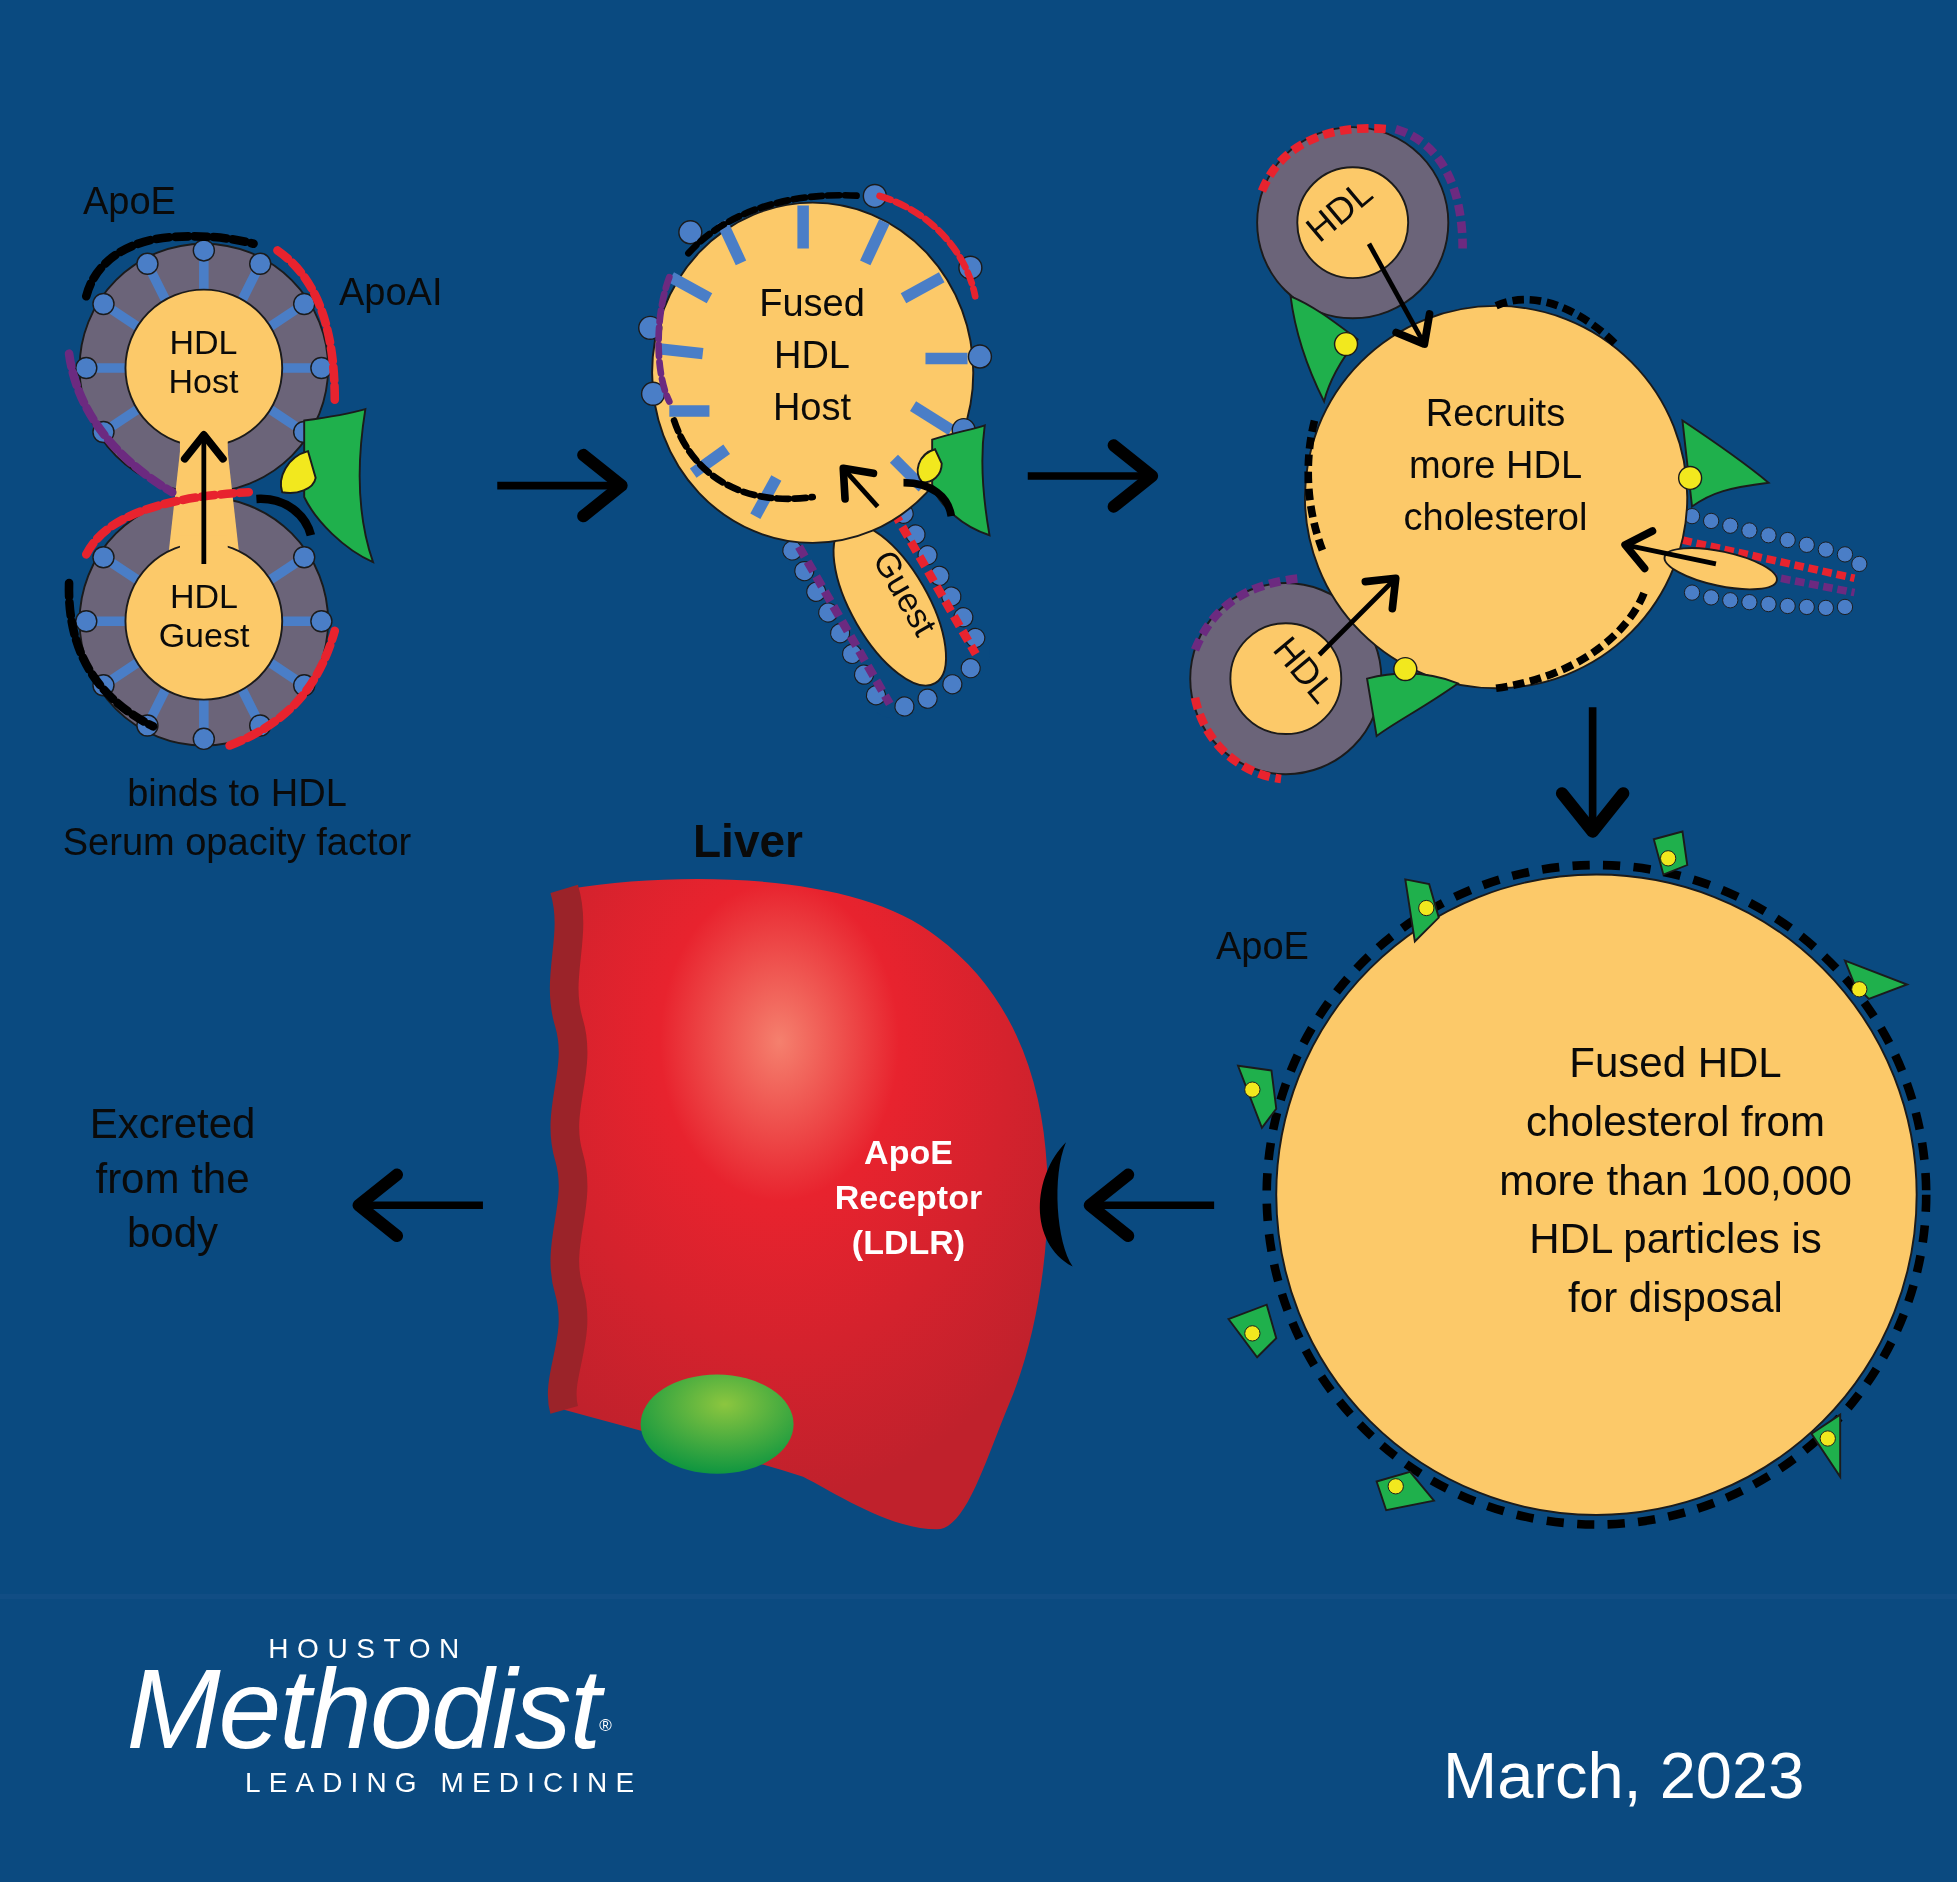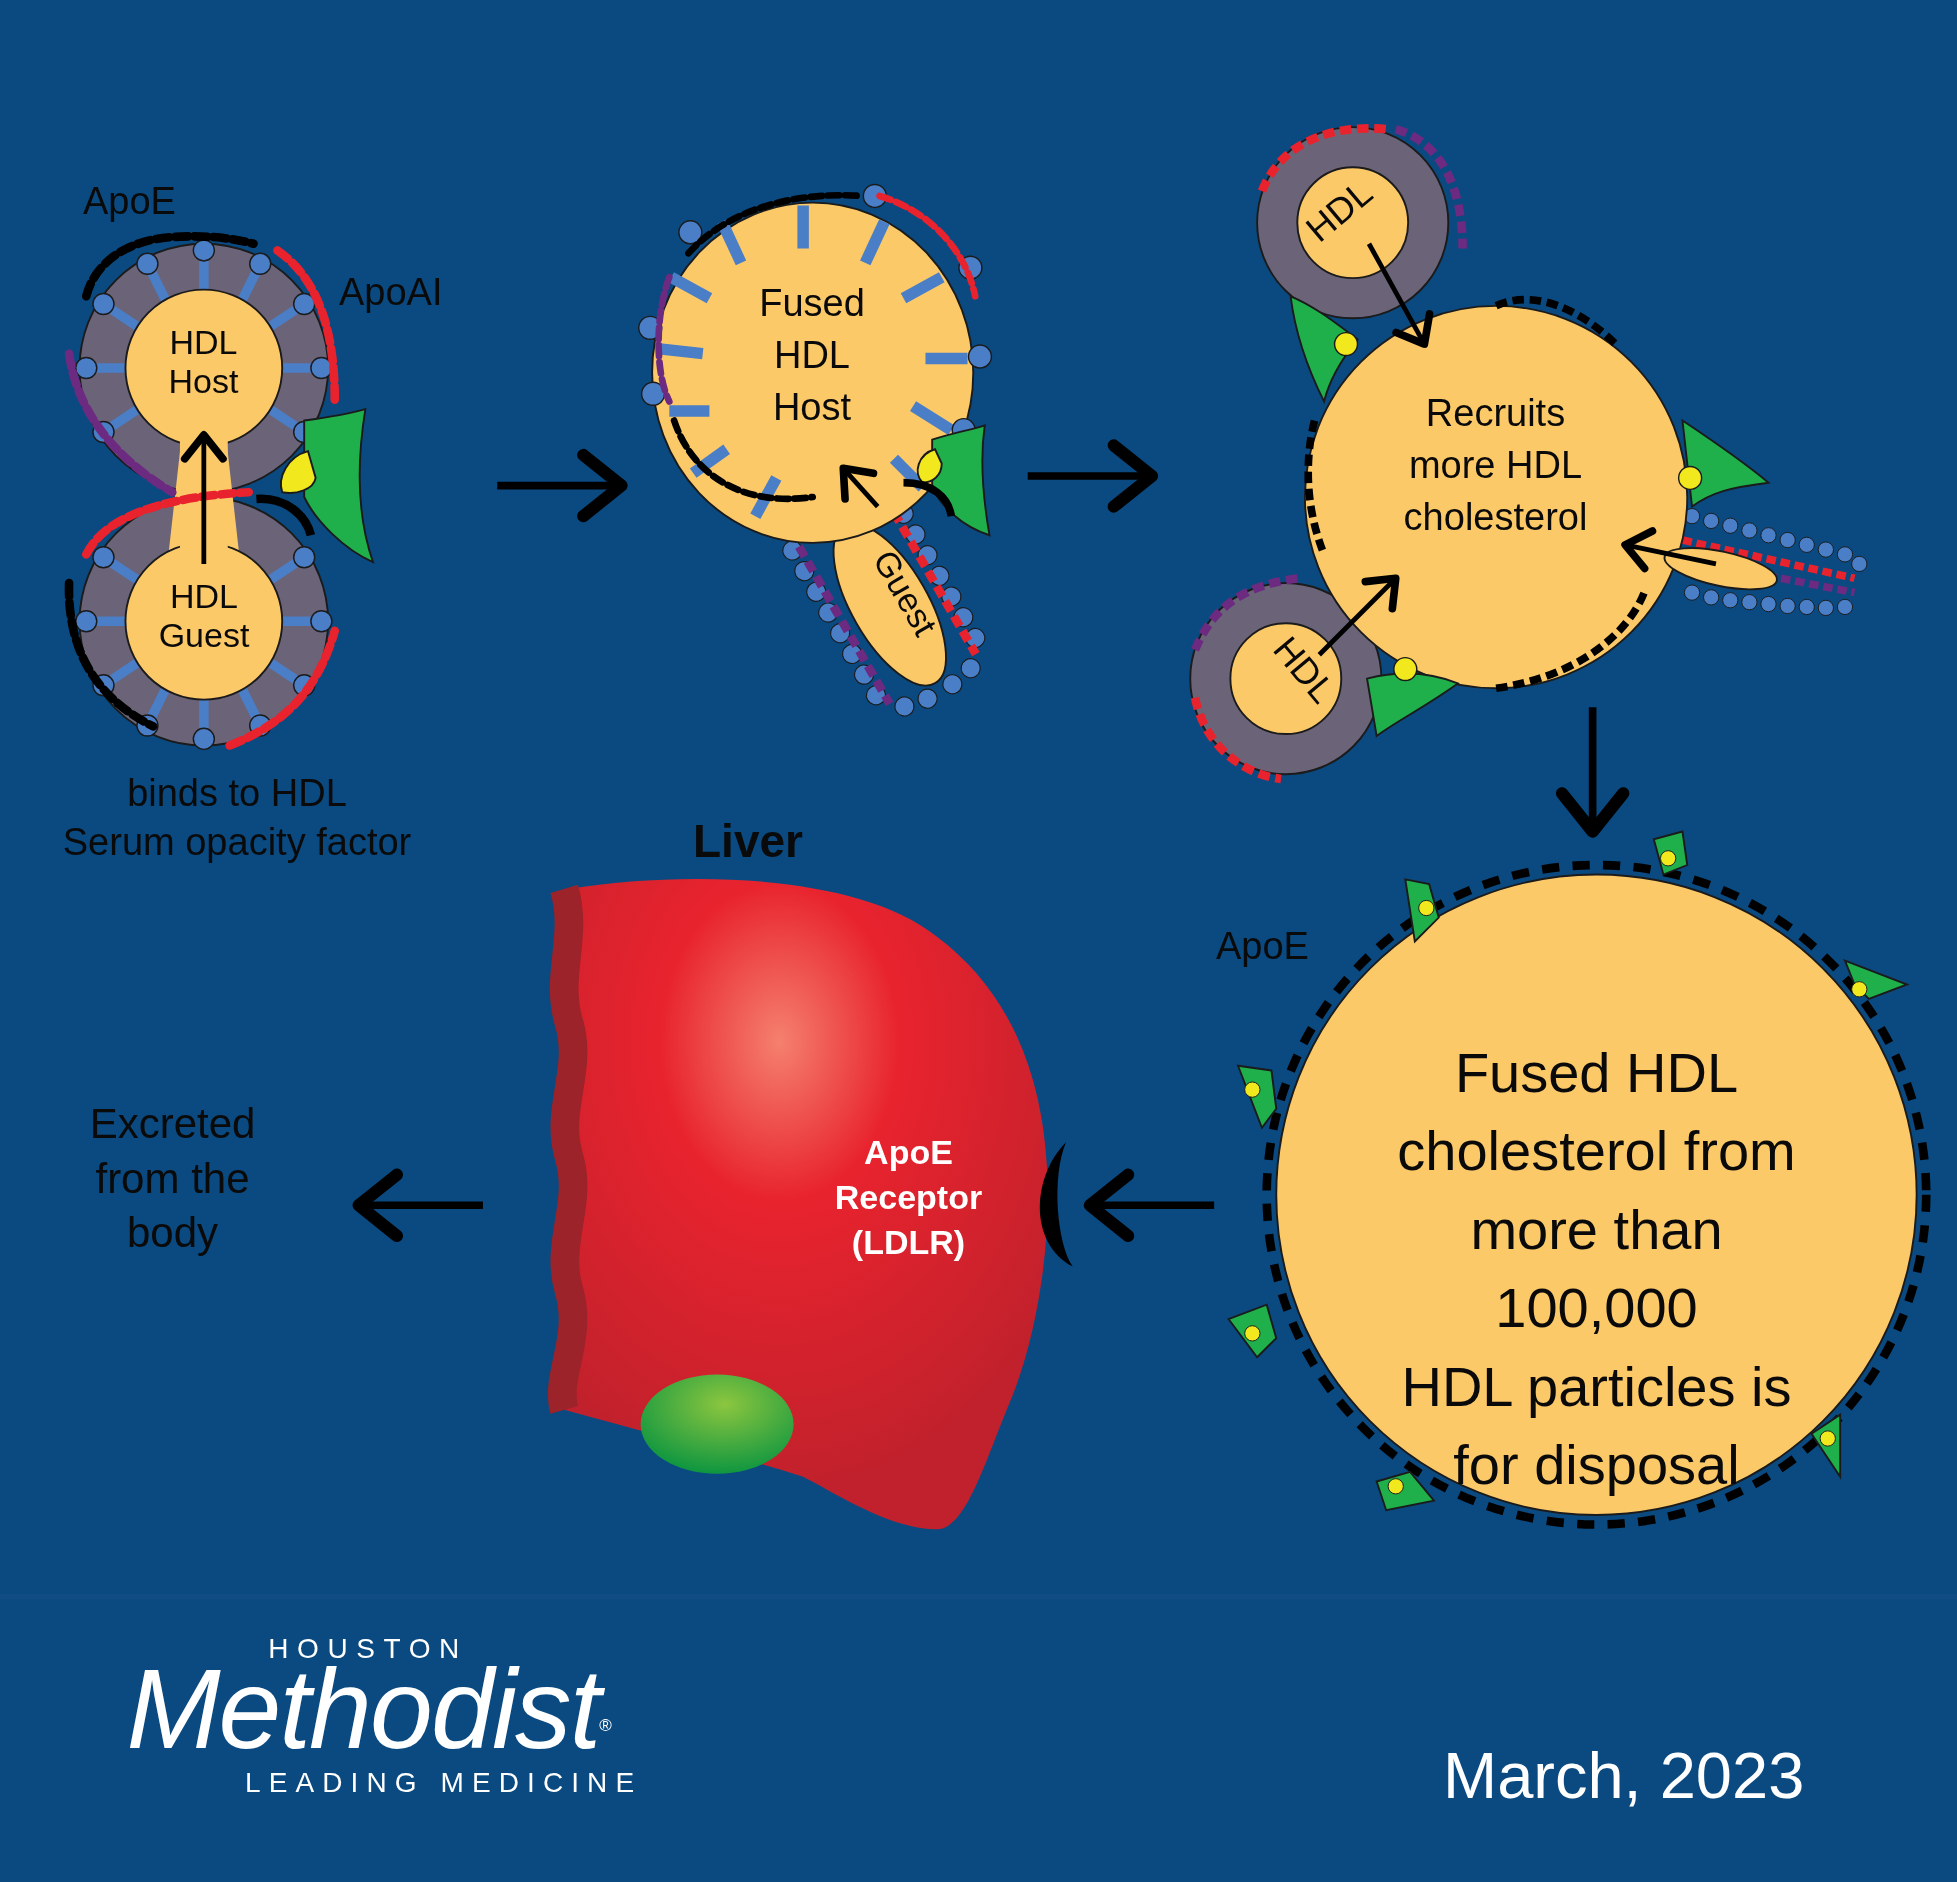--- a/index.html
+++ b/index.html
@@ -289,21 +289,21 @@
   <div>Host</div>
 </div>
 
 <div class="center-text" style="left:1357px;top:387px;width:277px;font-size:38px;line-height:1.37;">
   <div>Recruits</div>
   <div>more HDL</div>
   <div>cholesterol</div>
 </div>
 
 <div class="lbl" style="left:1216px;top:925px;font-size:38px;">ApoE</div>
-<div class="center-text" style="left:1367px;top:1034px;width:459px;font-size:56px;line-height:1.4;">
+<div class="center-text" style="left:1446px;top:1034px;width:459px;font-size:42px;line-height:1.4;">
   <div>Fused HDL</div>
   <div>cholesterol from</div>
   <div>more than 100,000</div>
   <div>HDL particles is</div>
   <div>for disposal</div>
 </div>
 
 <div class="lbl" style="left:693px;top:814px;font-size:46px;font-weight:bold;">Liver</div>
 <div class="center-text white" style="left:813px;top:1130px;width:191px;font-size:34px;font-weight:bold;line-height:1.33;color:#fff;">
   <div>ApoE</div>

